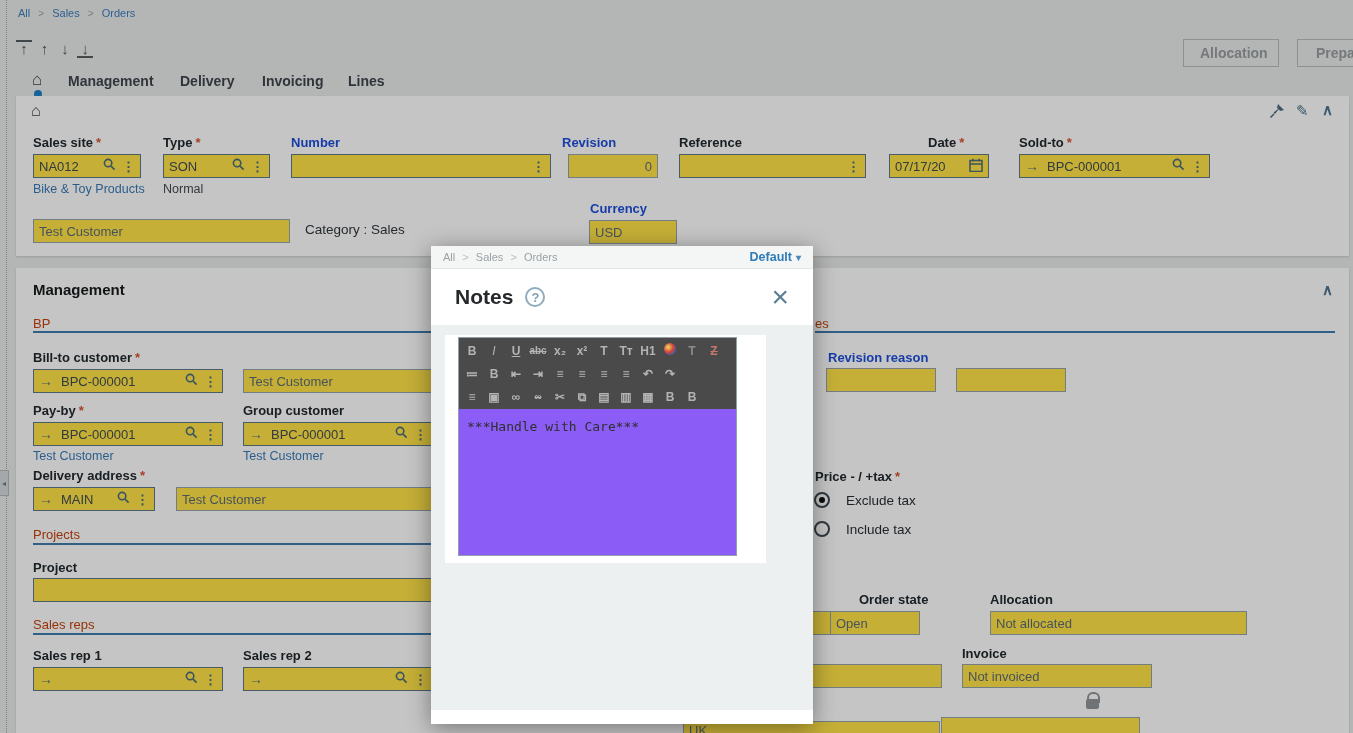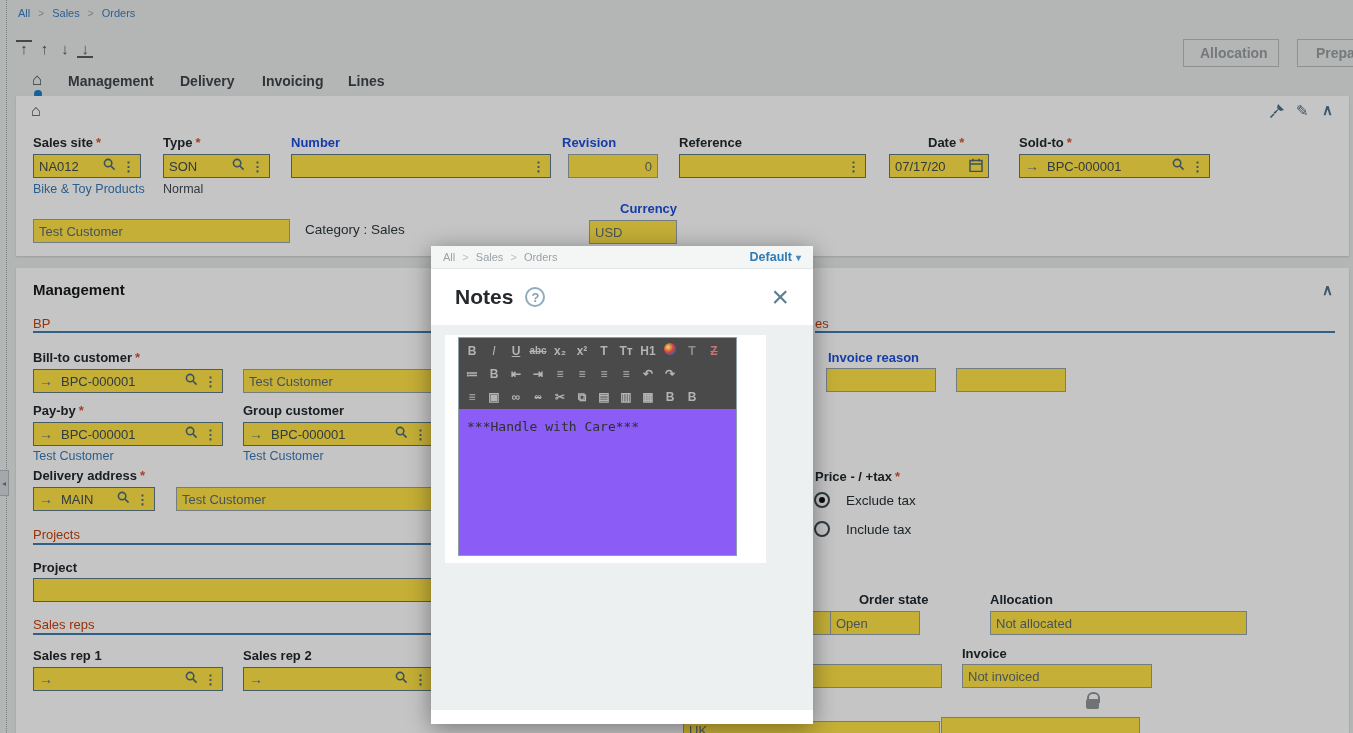--- a/index.html
+++ b/index.html
@@ -182,21 +182,21 @@
     <span class="kebab">⋮</span>
   </div>
 
   <div class="abs blue-link" style="left:33px; top:182px;">Bike &amp; Toy Products</div>
   <div class="abs sub-txt" style="left:163px; top:182px;">Normal</div>
 
   <div class="fld ro" style="left:33px; top:219px; width:257px;">
     <span class="val">Test Customer</span>
   </div>
   <div class="abs plain-txt" style="left:305px; top:222px;">Category : Sales</div>
-  <div class="abs lbl dis" style="left:590px; top:201px;margin-left:30px;">Currency</div>
+  <div class="abs lbl dis" style="left:590px; top:201px;">Currency</div>
   <div class="fld ro" style="left:589px; top:220px; width:88px;">
     <span class="val">USD</span>
   </div>
 
   <div class="abs panel" style="left:16px; top:268px; width:1333px; height:465px;"></div>
   <div class="abs" style="left:33px; top:281px; font-size:15px; font-weight:bold; color:#16191b;">Management</div>
   <div class="abs chev" style="left:1322px; top:281px;">∧</div>
 
   <div class="abs sec-lbl" style="left:33px; top:316px;">BP</div>
   <div class="abs sec-line" style="left:33px; top:331px; width:762px;"></div>
@@ -278,21 +278,21 @@
     <span class="val"></span>
     <span class="mag"><svg width="13" height="13" viewBox="0 0 14 14">
           <circle cx="5.5" cy="5.5" r="4" fill="none" stroke="#4a6b7c" stroke-width="1.7"></circle>
           <line x1="8.7" y1="8.7" x2="12.5" y2="12.5" stroke="#4a6b7c" stroke-width="1.7"></line>
         </svg></span>
     <span class="kebab">⋮</span>
   </div>
 
   <div class="abs sec-lbl" style="left:815px; top:316px;">es</div>
   <div class="abs sec-line" style="left:815px; top:331px; width:520px;"></div>
-  <div class="abs lbl dis" style="left:828px; top:350px;">Invoice reason</div>
+  <div class="abs lbl dis" style="left:828px; top:350px;">Revision reason</div>
   <div class="fld ro" style="left:826px; top:368px; width:110px;">
       <span class="val"></span>
     </div>
   <div class="fld ro" style="left:956px; top:368px; width:110px;">
       <span class="val"></span>
     </div>
 
   <div class="abs lbl" style="left:815px; top:469px;"><span>Price - / +tax</span><span class="req">*</span></div>
   <div class="radio on" style="left:814px; top:492px;"></div>
   <div class="abs radio-lbl" style="left:846px; top:493px;">Exclude tax</div>

